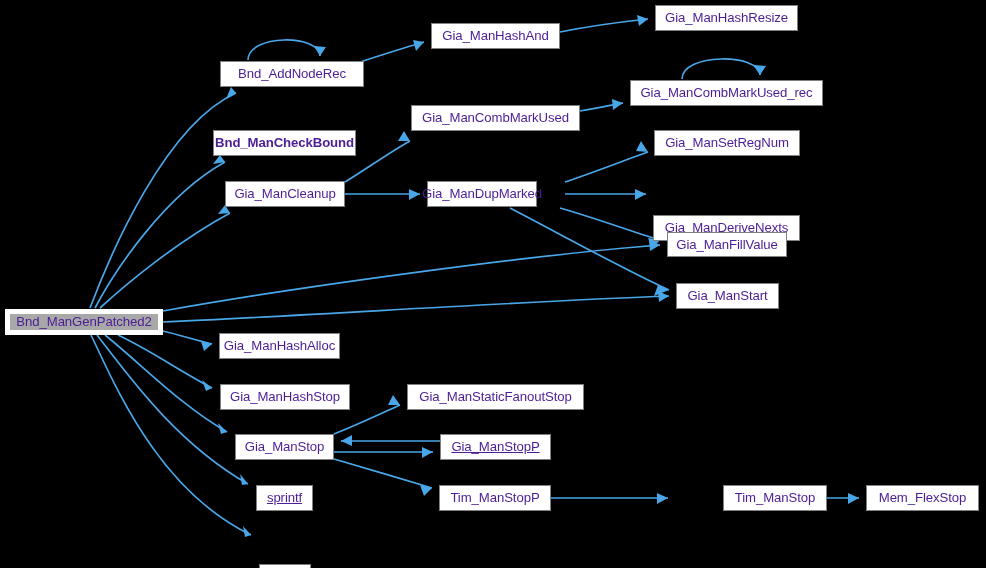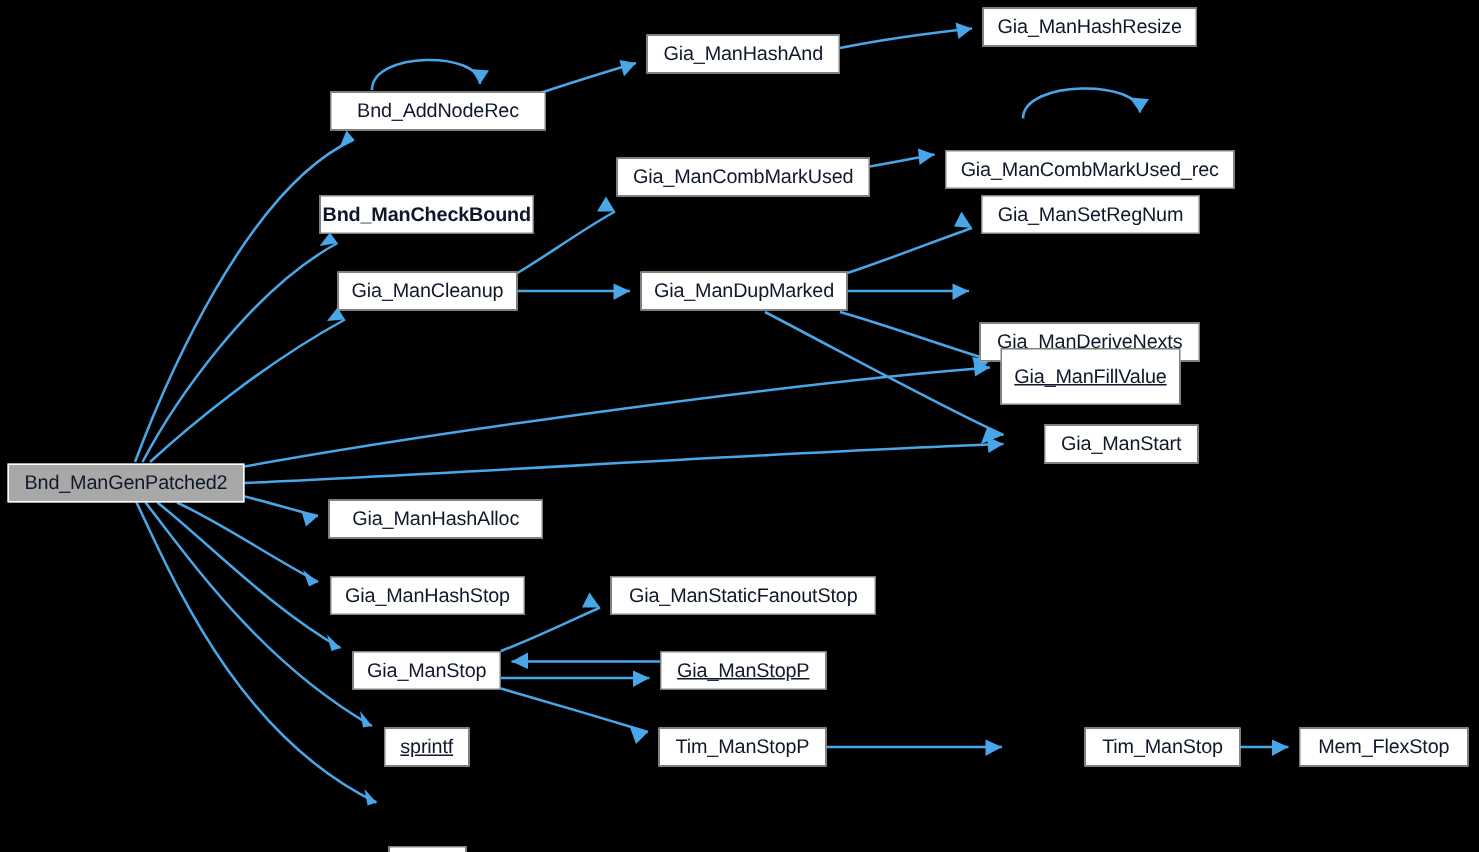--- a/index.html
+++ b/index.html
@@ -20,32 +20,32 @@
     left: 0;
     top: 0;
     width: 986px;
     height: 568px;
   }
   .node {
     position: absolute;
     box-sizing: border-box;
     background: #ffffff;
     border: 1px solid #808080;
-    color: #0f172a;
+    color: #4c1d95;
     font-size: 13.2px;
     line-height: 1;
     display: flex;
     align-items: center;
     justify-content: center;
     white-space: nowrap;
     letter-spacing: -0.1px;
   }
   .node.root {
     background: #a8a8a8;
-    border: 1px solid #ffffff;
+    border: 5px solid #ffffff;
     justify-content: center;
   }
   .edge-path {
     fill: none;
     stroke: #49a6e8;
     stroke-width: 1.7;
   }
   .arrow-head {
     fill: #49a6e8;
     stroke: none;
@@ -117,69 +117,69 @@
       </div>
       <div class="node" style="left: 220px; top: 61px; width: 144px; height: 26px;">
         <span>Bnd_AddNodeRec</span>
       </div>
       <div class="node" style="left: 213px; top: 130px; width: 143px; height: 26px; font-weight: bold;">
         <span>Bnd_ManCheckBound</span>
       </div>
       <div class="node" style="left: 225px; top: 181px; width: 120px; height: 26px;">
         <span>Gia_ManCleanup</span>
       </div>
-      <div class="node" style="left: 219px; top: 333px; width: 143px; height: 26px;">
+      <div class="node" style="left: 219px; top: 333px; width: 121px; height: 26px;">
         <span>Gia_ManHashAlloc</span>
       </div>
       <div class="node" style="left: 220px; top: 384px; width: 130px; height: 26px;">
         <span>Gia_ManHashStop</span>
       </div>
       <div class="node" style="left: 235px; top: 434px; width: 99px; height: 26px;">
         <span>Gia_ManStop</span>
       </div>
       <div class="node" style="left: 256px; top: 485px; width: 57px; height: 26px; text-decoration: underline;">
         <span>sprintf</span>
       </div>
       <div class="node" style="left: 259px; top: 536px; width: 52px; height: 26px; margin-top: 28px;">
         <span>strlen</span>
       </div>
       <div class="node" style="left: 431px; top: 23px; width: 129px; height: 26px;">
         <span>Gia_ManHashAnd</span>
       </div>
       <div class="node" style="left: 411px; top: 105px; width: 169px; height: 26px;">
         <span>Gia_ManCombMarkUsed</span>
       </div>
-      <div class="node" style="left: 427px; top: 181px; width: 138px; height: 26px;">
+      <div class="node" style="left: 427px; top: 181px; width: 110px; height: 26px;">
         <span>Gia_ManDupMarked</span>
       </div>
       <div class="node" style="left: 407px; top: 384px; width: 177px; height: 26px;">
         <span>Gia_ManStaticFanoutStop</span>
       </div>
       <div class="node" style="left: 440px; top: 434px; width: 111px; height: 26px; text-decoration: underline;">
         <span>Gia_ManStopP</span>
       </div>
       <div class="node" style="left: 439px; top: 485px; width: 112px; height: 26px;">
         <span>Tim_ManStopP</span>
       </div>
       <div class="node" style="left: 655px; top: 5px; width: 143px; height: 26px;">
         <span>Gia_ManHashResize</span>
       </div>
-      <div class="node" style="left: 630px; top: 80px; width: 193px; height: 26px; margin-top: 20px;">
+      <div class="node" style="left: 630px; top: 80px; width: 193px; height: 26px;">
         <span>Gia_ManCombMarkUsed_rec</span>
       </div>
       <div class="node" style="left: 654px; top: 130px; width: 146px; height: 26px;">
         <span>Gia_ManSetRegNum</span>
       </div>
       <div class="node" style="left: 653px; top: 175px; width: 147px; height: 26px; margin-top: 40px;">
         <span>Gia_ManDeriveNexts</span>
       </div>
-      <div class="node" style="left: 667px; top: 232px; width: 120px; height: 38px; text-decoration: underline;">
+      <div class="node" style="left: 667px; top: 232px; width: 120px; height: 25px;">
         <span>Gia_ManFillValue</span>
       </div>
-      <div class="node" style="left: 676px; top: 283px; width: 103px; height: 26px; margin-left: 20px;">
+      <div class="node" style="left: 676px; top: 283px; width: 103px; height: 26px;">
         <span>Gia_ManStart</span>
       </div>
       <div class="node" style="left: 675px; top: 485px; width: 104px; height: 26px; margin-left: 48px;">
         <span>Tim_ManStop</span>
       </div>
       <div class="node" style="left: 866px; top: 485px; width: 113px; height: 26px;">
         <span>Mem_FlexStop</span>
       </div>
     </div>
 </div>

